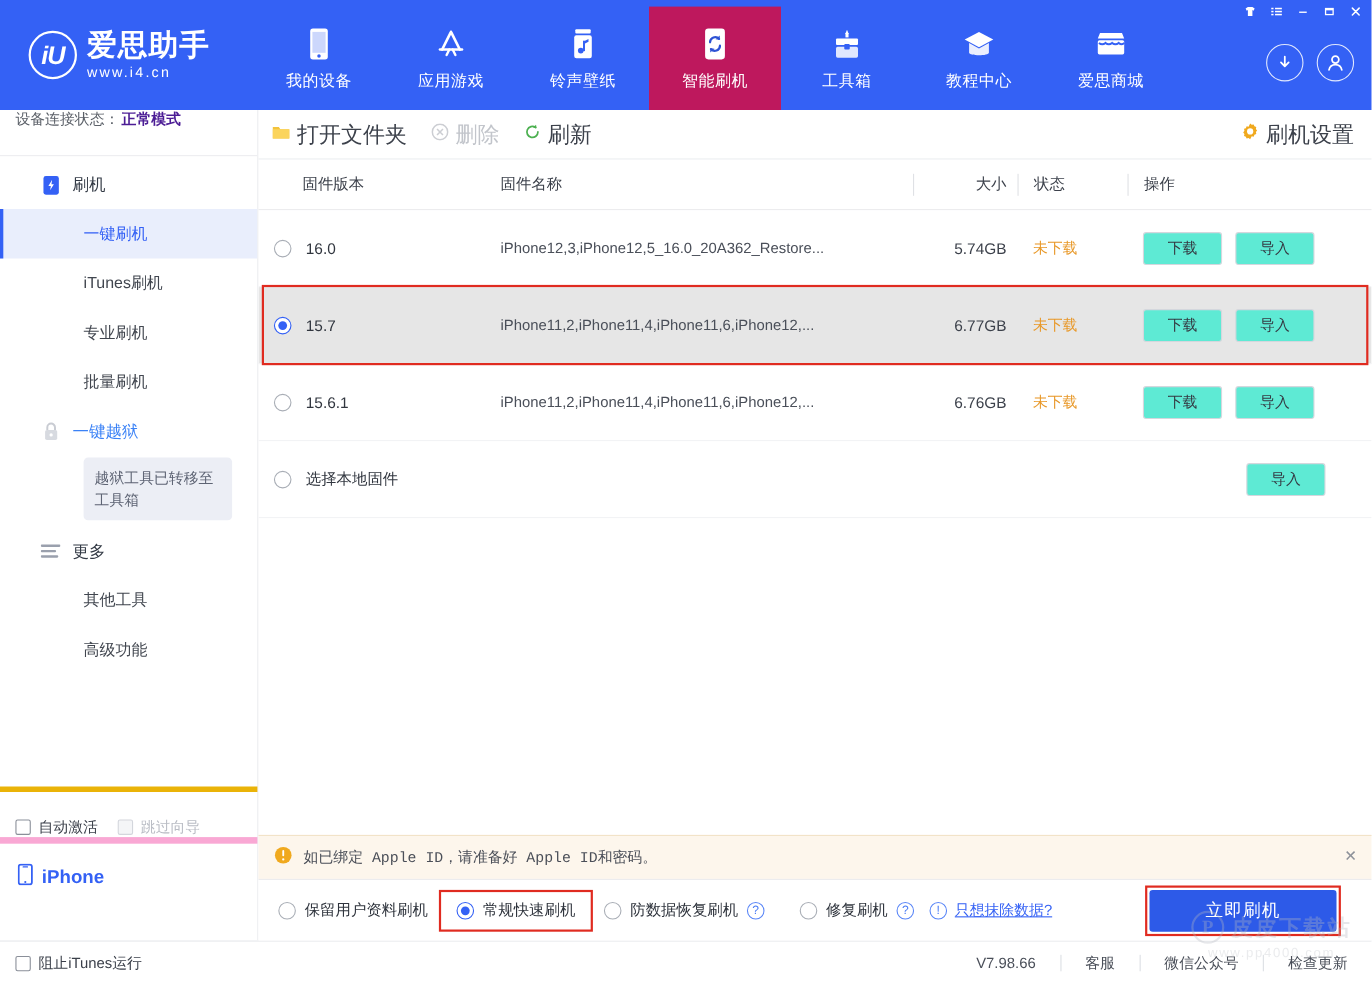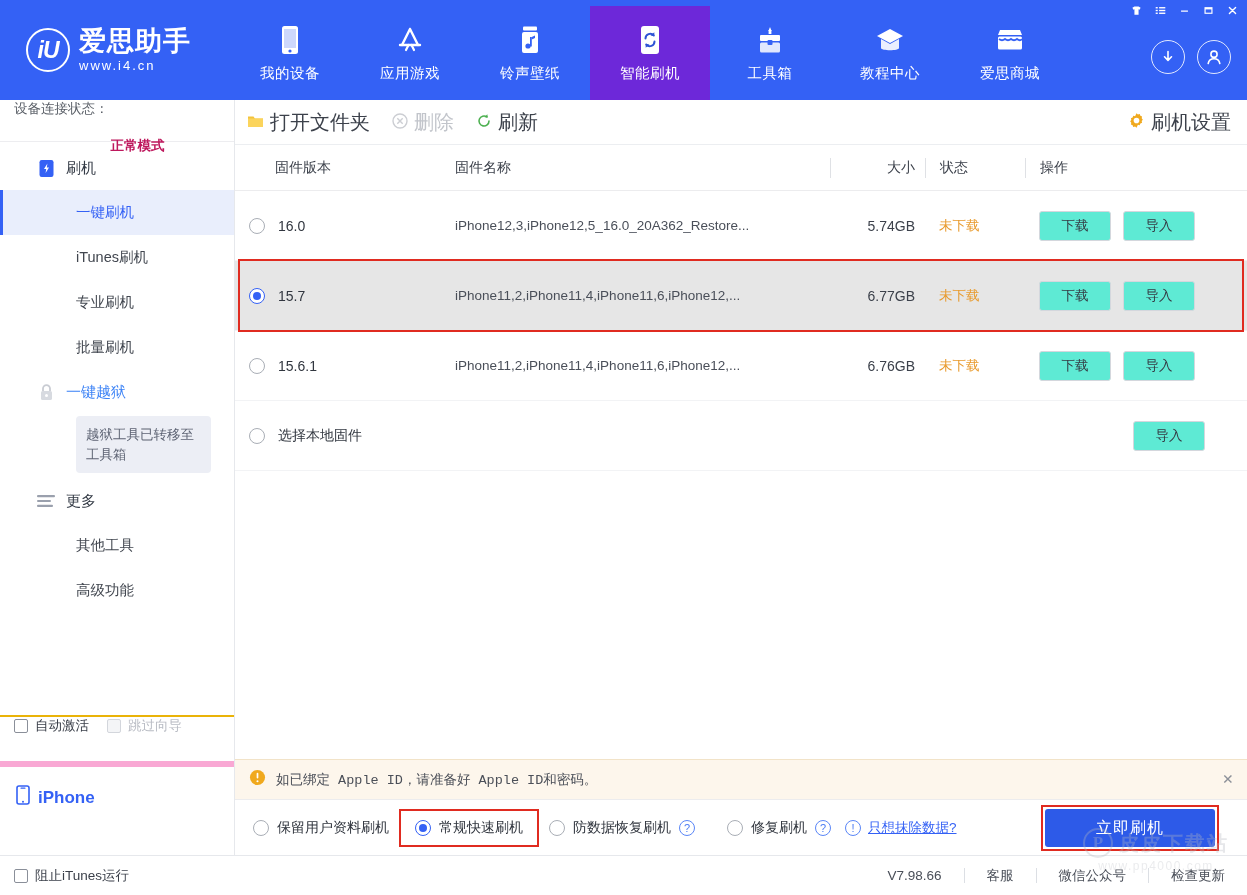--- a/index.html
+++ b/index.html
@@ -45,21 +45,21 @@
   .logo-text { margin-left: 9px; color: #fff; }
   .logo-cn { font-size: 27px; font-weight: bold; letter-spacing: 1px; line-height: 1.05; }
   .logo-url { font-size: 13px; letter-spacing: 2px; margin-top: 2px; }
 
   .nav { display: flex; align-items: stretch; flex: 1; padding-top: 6px; }
   .nav-item {
     width: 120px; display: flex; flex-direction: column;
     align-items: center; justify-content: center;
     color: #fff; cursor: pointer; padding-bottom: 2px;
   }
-  .nav-item.active { background: #6d28d9; }
+  .nav-item.active { background: #be185d; }
   .nav-ico { height: 36px; display: flex; align-items: center; justify-content: center; }
   .nav-ico svg { display: block; }
   .nav-label { font-size: 14.5px; margin-top: 6px; letter-spacing: .5px; }
 
   .header-right {
     position: absolute; right: 16px; top: 40px;
     display: flex; gap: 12px; align-items: center;
   }
   .circ-btn {
     width: 34px; height: 34px; border-radius: 50%;
@@ -75,21 +75,21 @@
   .sidebar {
     width: 235px; flex: 0 0 235px;
     background: #fff; border-right: 1px solid #e6e8ec;
     display: flex; flex-direction: column;
   }
   .conn-status {
     height: 42px; display: flex; align-items: flex-start;
     padding-left: 14px; font-size: 13.5px; color: #5a5f६b; color: #5b6068;
     border-bottom: 1px solid #ededf0;
   }
-  .conn-status b { color: #be185d; margin-left: 2px; font-weight: bold; margin-top: 37px; }
+  .conn-status b { color: #4c1d95; margin-left: 2px; font-weight: bold; }
 
   .side-scroll { flex: 1; overflow: hidden; padding-top: 4px; }
   .side-group {
     height: 44px; display: flex; align-items: center; gap: 10px;
     padding-left: 36px; font-size: 15px; color: #333a45; cursor: pointer;
   }
   .side-group.dim { color: #3b82f6; }
   .side-group .gico { width: 20px; display: flex; align-items: center; justify-content: center; }
   .side-item {
     height: 45px; display: flex; align-items: center;
@@ -100,22 +100,22 @@
   .side-item.active::before {
     content: ""; position: absolute; left: 0; top: 0; bottom: 0; width: 3px; background: #3461f5;
   }
   .jb-tip {
     margin: 2px 14px 6px 76px; background: #eceef5; border-radius: 4px;
     padding: 9px 10px; font-size: 13.5px; color: #5e6474; line-height: 1.45;
     width: 135px;
   }
 
   .side-foot {
-    border-top: 2px solid #eab308;
-    height: 46px; display: flex; align-items: flex-start; gap: 18px; padding-left: 14px;
+    border-top: 5px solid #eab308;
+    height: 46px; display: flex; align-items: flex-end; gap: 18px; padding-left: 14px;
   }
   .ckrow { display: flex; align-items: center; gap: 7px; font-size: 13.5px; color: #3a3f49; cursor: pointer; }
   .ckrow.dim { color: #b9bcc4; cursor: default; }
   .ckbox { width: 14px; height: 14px; border: 1.3px solid #8a8f99; border-radius: 2px; background: #fff; flex: 0 0 14px; }
   .ckrow.dim .ckbox { border-color: #d3d6dc; background: #f4f5f7; }
 
   .device-panel { border-top: 6px solid #f9a8d4; height: 94px; padding: 18px 0 0 16px; }
   .device-row { display: flex; align-items: center; gap: 8px; color: #3461f5; font-size: 17px; font-weight: bold; }
 
   

